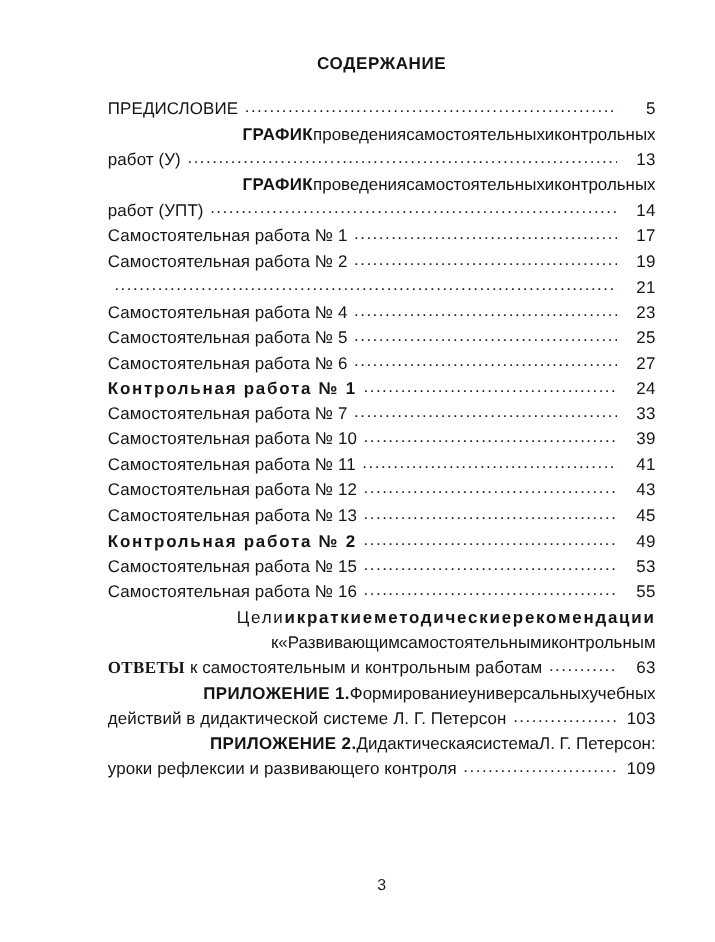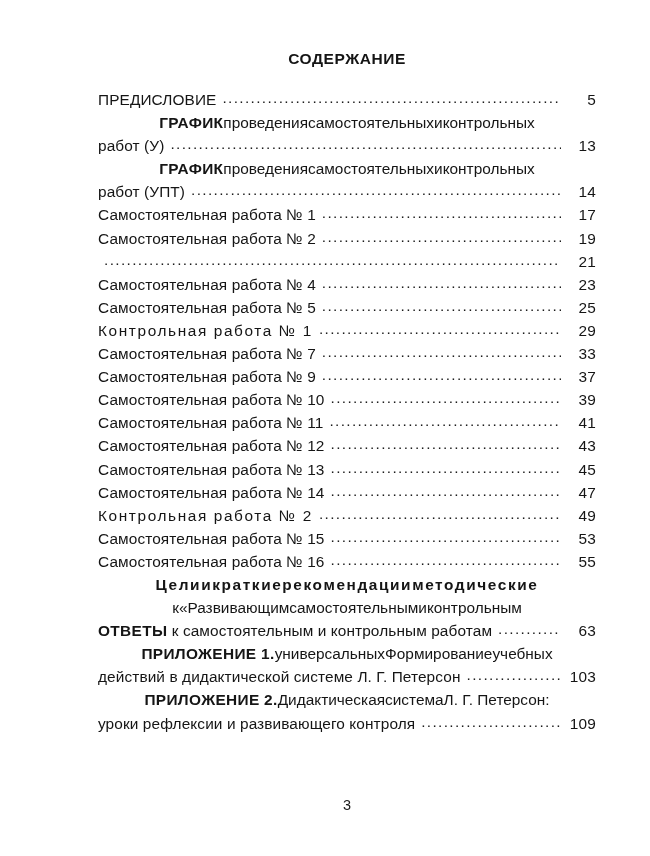--- a/index.html
+++ b/index.html
@@ -59,40 +59,41 @@
     line-height: 23.1px;
     font-size: 15.4px;
     white-space: nowrap;
     overflow: hidden;
   }
 
   
   .line.justified .text-run {
     flex: 1 1 auto;
     display: flex;
-    justify-content: center;
+    justify-content: flex-end;
     overflow: hidden;
   }
 
   .line.justified .text-run .w {
     display: inline-block;
   }
 
   .label {
     flex: 0 0 auto;
     letter-spacing: 0.1px;
   }
 
   .label .b {
     font-weight: bold;
     letter-spacing: 0.35px;
+    font-family: Liberation Serif, serif;
   }
 
   .label .bs {
-    font-weight: normal;
+    font-weight: bold;
     letter-spacing: 1.6px;
   }
 
   .leader {
     flex: 1 1 auto;
     overflow: hidden;
     white-space: nowrap;
     margin: 0 5px 0 6px;
     position: relative;
     top: -2px;
@@ -199,41 +200,41 @@
       </div>
       <div class="entry">
         <div class="line">
           <span class="label"><span>Самостоятельная  работа  №  5</span></span>
           <span class="leader"></span>
           <span class="pageno">25</span>
         </div>
       </div>
       <div class="entry">
         <div class="line">
+          <span class="label"><span>Самостоятельная  работа  №  6</span></span>
+          <span class="leader"></span>
+          <span class="pageno">27</span>
+        </div>
+      </div>
+      <div class="entry">
+        <div class="line">
           <span class="label"><span class="bs">Контрольная  работа  №  1</span></span>
           <span class="leader"></span>
-          <span class="pageno">29</span>
+          <span class="pageno">24</span>
         </div>
       </div>
       <div class="entry">
         <div class="line">
           <span class="label"><span>Самостоятельная  работа  №  7</span></span>
           <span class="leader"></span>
           <span class="pageno">33</span>
         </div>
       </div>
       <div class="entry">
         <div class="line">
-          <span class="label"><span>Самостоятельная  работа  №  9</span></span>
-          <span class="leader"></span>
-          <span class="pageno">37</span>
-        </div>
-      </div>
-      <div class="entry">
-        <div class="line">
           <span class="label"><span>Самостоятельная  работа  №  10</span></span>
           <span class="leader"></span>
           <span class="pageno">39</span>
         </div>
       </div>
       <div class="entry">
         <div class="line">
           <span class="label"><span>Самостоятельная  работа  №  11</span></span>
           <span class="leader"></span>
           <span class="pageno">41</span>
@@ -248,27 +249,20 @@
       </div>
       <div class="entry">
         <div class="line">
           <span class="label"><span>Самостоятельная  работа  №  13</span></span>
           <span class="leader"></span>
           <span class="pageno">45</span>
         </div>
       </div>
       <div class="entry">
         <div class="line">
-          <span class="label"><span>Самостоятельная  работа  №  14</span></span>
-          <span class="leader"></span>
-          <span class="pageno">47</span>
-        </div>
-      </div>
-      <div class="entry">
-        <div class="line">
           <span class="label"><span class="bs">Контрольная  работа  №  2</span></span>
           <span class="leader"></span>
           <span class="pageno">49</span>
         </div>
       </div>
       <div class="entry">
         <div class="line">
           <span class="label"><span>Самостоятельная  работа  №  15</span></span>
           <span class="leader"></span>
           <span class="pageno">53</span>
@@ -277,25 +271,25 @@
       <div class="entry">
         <div class="line">
           <span class="label"><span>Самостоятельная  работа  №  16</span></span>
           <span class="leader"></span>
           <span class="pageno">55</span>
         </div>
       </div>
       <div class="entry">
         <div class="line justified">
           <span class="text-run">
-            <span class="w" style="font-weight: bold; letter-spacing: 1.6px;">Цели</span>
+            <span class="w" style="font-weight: normal; letter-spacing: 1.6px;">Цели</span>
             <span class="w" style="font-weight: bold; letter-spacing: 1.6px;">и</span>
             <span class="w" style="font-weight: bold; letter-spacing: 1.6px;">краткие</span>
+            <span class="w" style="font-weight: bold; letter-spacing: 1.6px;">методические</span>
             <span class="w" style="font-weight: bold; letter-spacing: 1.6px;">рекомендации</span>
-            <span class="w" style="font-weight: bold; letter-spacing: 1.6px;">методические</span>
           </span>
         </div>
         <div class="line justified">
           <span class="text-run">
             <span class="w">к</span>
             <span class="w">«Развивающим</span>
             <span class="w">самостоятельным</span>
             <span class="w">и</span>
             <span class="w">контрольным</span>
           </span>
@@ -305,22 +299,22 @@
         <div class="line">
           <span class="label"><span class="b">ОТВЕТЫ</span><span> к  самостоятельным  и  контрольным  работам</span></span>
           <span class="leader"></span>
           <span class="pageno">63</span>
         </div>
       </div>
       <div class="entry">
         <div class="line justified">
           <span class="text-run">
             <span class="w" style="font-weight: bold; letter-spacing: 0.35px;">ПРИЛОЖЕНИЕ 1.</span>
+            <span class="w">Формирование</span>
             <span class="w">универсальных</span>
-            <span class="w">Формирование</span>
             <span class="w">учебных</span>
           </span>
         </div>
         <div class="line">
           <span class="label"><span>действий  в  дидактической  системе  Л. Г. Петерсон</span></span>
           <span class="leader"></span>
           <span class="pageno">103</span>
         </div>
       </div>
       <div class="entry">

